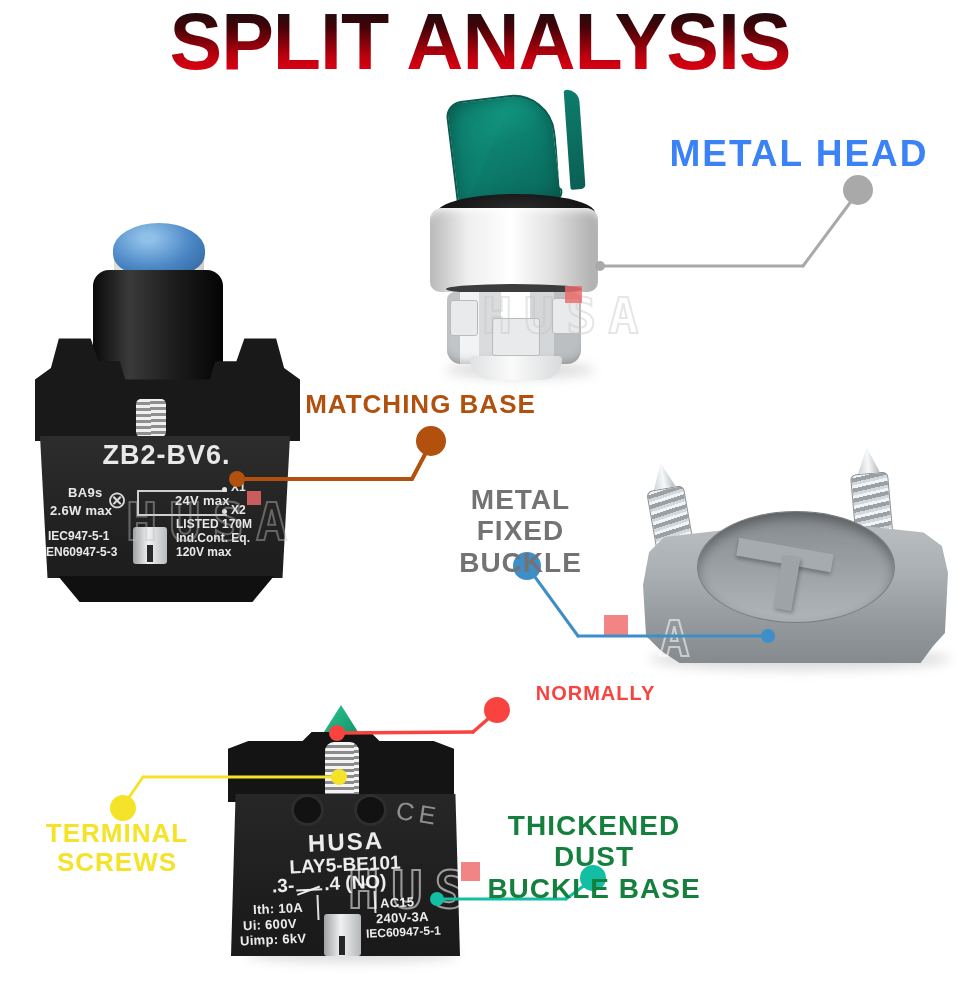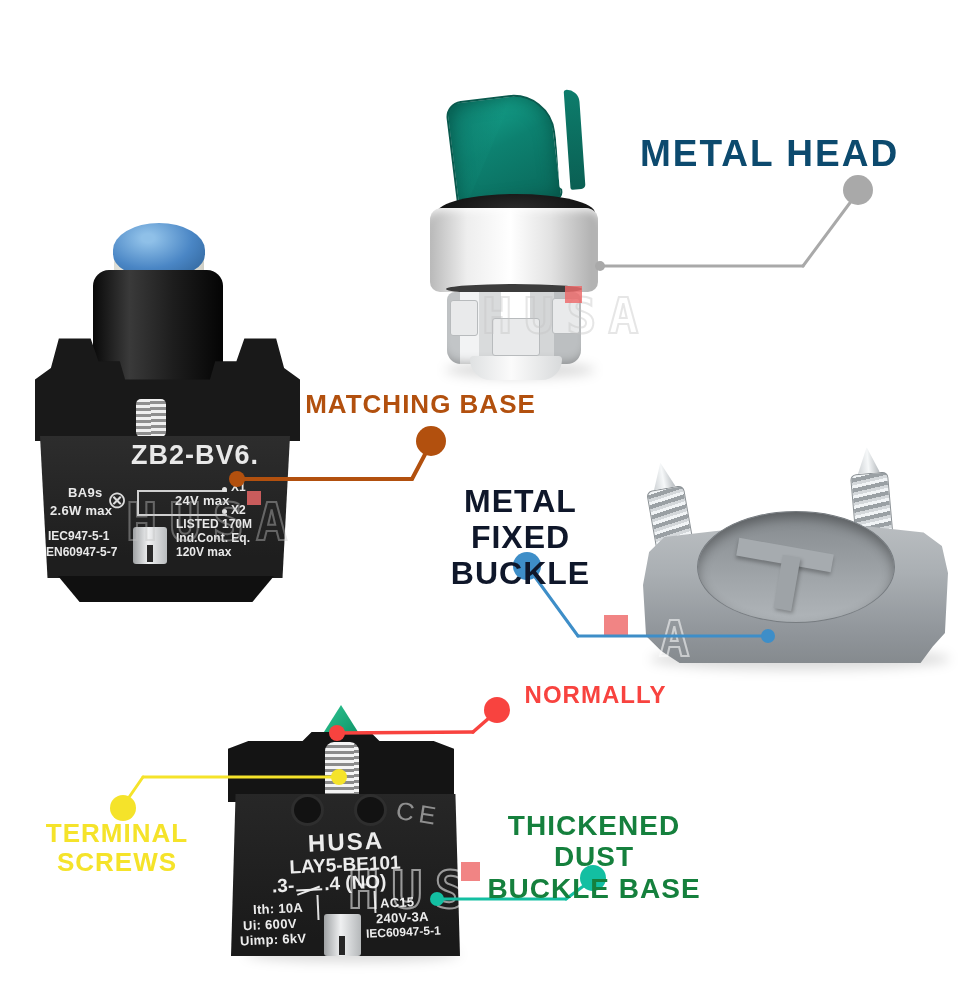--- a/index.html
+++ b/index.html
@@ -9,27 +9,27 @@
 
   
   .title{position:absolute;left:80px;top:0;width:800px;text-align:center;
     font-size:79px;font-weight:bold;letter-spacing:-1px;line-height:84px;
     background:linear-gradient(180deg,#101010 6%,#420307 32%,#b9000e 66%,#ec0016 92%);
     -webkit-background-clip:text;background-clip:text;color:transparent;
     transform:scaleX(1.0);}
 
   
   .lbl{position:absolute;font-weight:bold;line-height:1.12;}
-  .lbl-metal-head{left:640px;top:133px;width:318px;text-align:left;font-size:37px;
-    color:#0c4a6e;letter-spacing:2px;}
+  .lbl-metal-head{left:640px;top:133px;width:318px;text-align:center;font-size:37px;
+    color:#3b82f6;letter-spacing:2px;}
   .lbl-matching-base{left:278px;top:390px;width:285px;text-align:center;font-size:26px;
     color:#b2500e;letter-spacing:1px;}
-  .lbl-buckle{left:413px;top:484px;width:215px;text-align:center;font-size:32px;
-    color:#0f172a;letter-spacing:1px;}
-  .lbl-no{left:488px;top:682px;width:215px;text-align:center;font-size:24px;
+  .lbl-buckle{left:413px;top:484px;width:215px;text-align:center;font-size:28px;
+    color:#737373;letter-spacing:1px;}
+  .lbl-no{left:488px;top:682px;width:215px;text-align:center;font-size:20px;
     color:#f8433f;letter-spacing:1px;}
   .lbl-ts{left:6px;top:819px;width:222px;text-align:center;font-size:26px;
     color:#f5e32a;letter-spacing:1px;}
   .lbl-dust{left:470px;top:810px;width:248px;text-align:center;font-size:28px;
     color:#15803d;letter-spacing:1px;}
 
   
   .wm{position:absolute;font-family:"DejaVu Sans Mono",monospace;font-weight:bold;
     color:transparent;-webkit-text-stroke:2px rgba(195,195,195,.42);letter-spacing:12px;}
   .wm-light{-webkit-text-stroke:2px rgba(255,255,255,.55);}
@@ -78,21 +78,21 @@
     background:linear-gradient(180deg,#2d2d2d,#1e1e1e 85%);
     clip-path:polygon(0 0,100% 0,97% 100%,3% 100%);}
   .base-bottom{position:absolute;left:58px;top:576px;width:216px;height:26px;background:#101010;
     clip-path:polygon(0 0,100% 0,90% 100%,10% 100%);}
   .base-screw{position:absolute;left:136px;top:399px;width:30px;height:38px;border-radius:5px;
     background:repeating-linear-gradient(178deg,#f0f0f0 0 3px,#8f8f8f 3px 6px);}
   .base-clip{position:absolute;left:133px;top:527px;width:34px;height:37px;border-radius:3px;
     background:linear-gradient(90deg,#9fa2a4,#f0f1f2 45%,#b9bcbe);}
   .base-clip-slot{position:absolute;left:147px;top:545px;width:6px;height:17px;background:#2a2a2a;}
   .base-txt{position:absolute;color:#e9e9e9;}
-  .model-lg{left:74px;top:440px;width:185px;text-align:right;font-size:27px;font-weight:bold;letter-spacing:1px;}
+  .model-lg{left:74px;top:440px;width:185px;text-align:center;font-size:27px;font-weight:bold;letter-spacing:1px;}
   .t-sm{font-size:13px;font-weight:bold;letter-spacing:.3px;}
   .t-xs{font-size:12px;font-weight:bold;}
   .lamp-sym{left:107px;top:486px;font-size:24px;font-weight:normal;color:#dcdcdc;}
   .bracket{position:absolute;left:137px;top:490px;width:88px;height:22px;
     border-top:2px solid #cfcfcf;border-bottom:2px solid #cfcfcf;border-left:2px solid #cfcfcf;}
   .wdot{position:absolute;width:5px;height:5px;border-radius:50%;background:#e3e3e3;}
 
   
   .buckle-body{position:absolute;left:643px;top:516px;width:305px;height:150px;
     background:linear-gradient(180deg,#bcc0c3 0%,#aaafb3 38%,#90959a 78%,#84898d 100%);
@@ -145,20 +145,21 @@
 
   .shadow{position:absolute;border-radius:50%;background:rgba(0,0,0,.14);filter:blur(6px);}
 
   svg.lines{position:absolute;left:0;top:0;pointer-events:none;}
 </style>
 </head>
 <body>
 
 <div class="stage">
 
+  <div class="title">SPLIT ANALYSIS</div>
 
   <div class="shadow" style="left:445px;top:362px;width:150px;height:16px;"></div>
   <div class="knob-wrap">
     <div class="knob-main"></div>
     <div class="knob-stripe"></div>
     <div class="knob-wall"></div>
   </div>
   <div class="collar"></div>
   <div class="chrome"></div>
   <div class="chrome-ring"></div>
@@ -180,21 +181,21 @@
   <div class="base-txt t-sm abs" style="left:52px;top:485px;padding-left:16px;">BA9s</div>
   <div class="base-txt t-sm abs" style="left:50px;top:503px;">2.6W max</div>
   <div class="base-txt lamp-sym abs">⊗</div>
   <div class="bracket"></div>
   <div class="wdot" style="left:222px;top:487px;"></div>
   <div class="wdot" style="left:222px;top:509px;"></div>
   <div class="base-txt t-sm abs" style="left:143px;top:493px;margin-left:32px;">24V max</div>
   <div class="base-txt t-xs abs" style="left:231px;top:480px;">X1</div>
   <div class="base-txt t-xs abs" style="left:231px;top:503px;">X2</div>
   <div class="base-txt t-xs abs" style="left:48px;top:529px;">IEC947-5-1</div>
-  <div class="base-txt t-xs abs" style="left:46px;top:545px;">EN60947-5-7</div>
+  <div class="base-txt t-xs abs" style="left:46px;top:545px;">EN60947-5-3</div>
   <div class="base-txt t-xs abs" style="left:176px;top:517px;">LISTED 170M</div>
   <div class="base-txt t-xs abs" style="left:176px;top:531px;">Ind.Cont. Eq.</div>
   <div class="base-txt t-xs abs" style="left:176px;top:545px;">120V max</div>
   <div class="base-clip"></div>
   <div class="base-clip-slot"></div>
 
   <div class="shadow" style="left:650px;top:648px;width:300px;height:22px;"></div>
   <div class="screw screw-l">
     <div class="tip"></div>
     <div class="shaft"></div>

